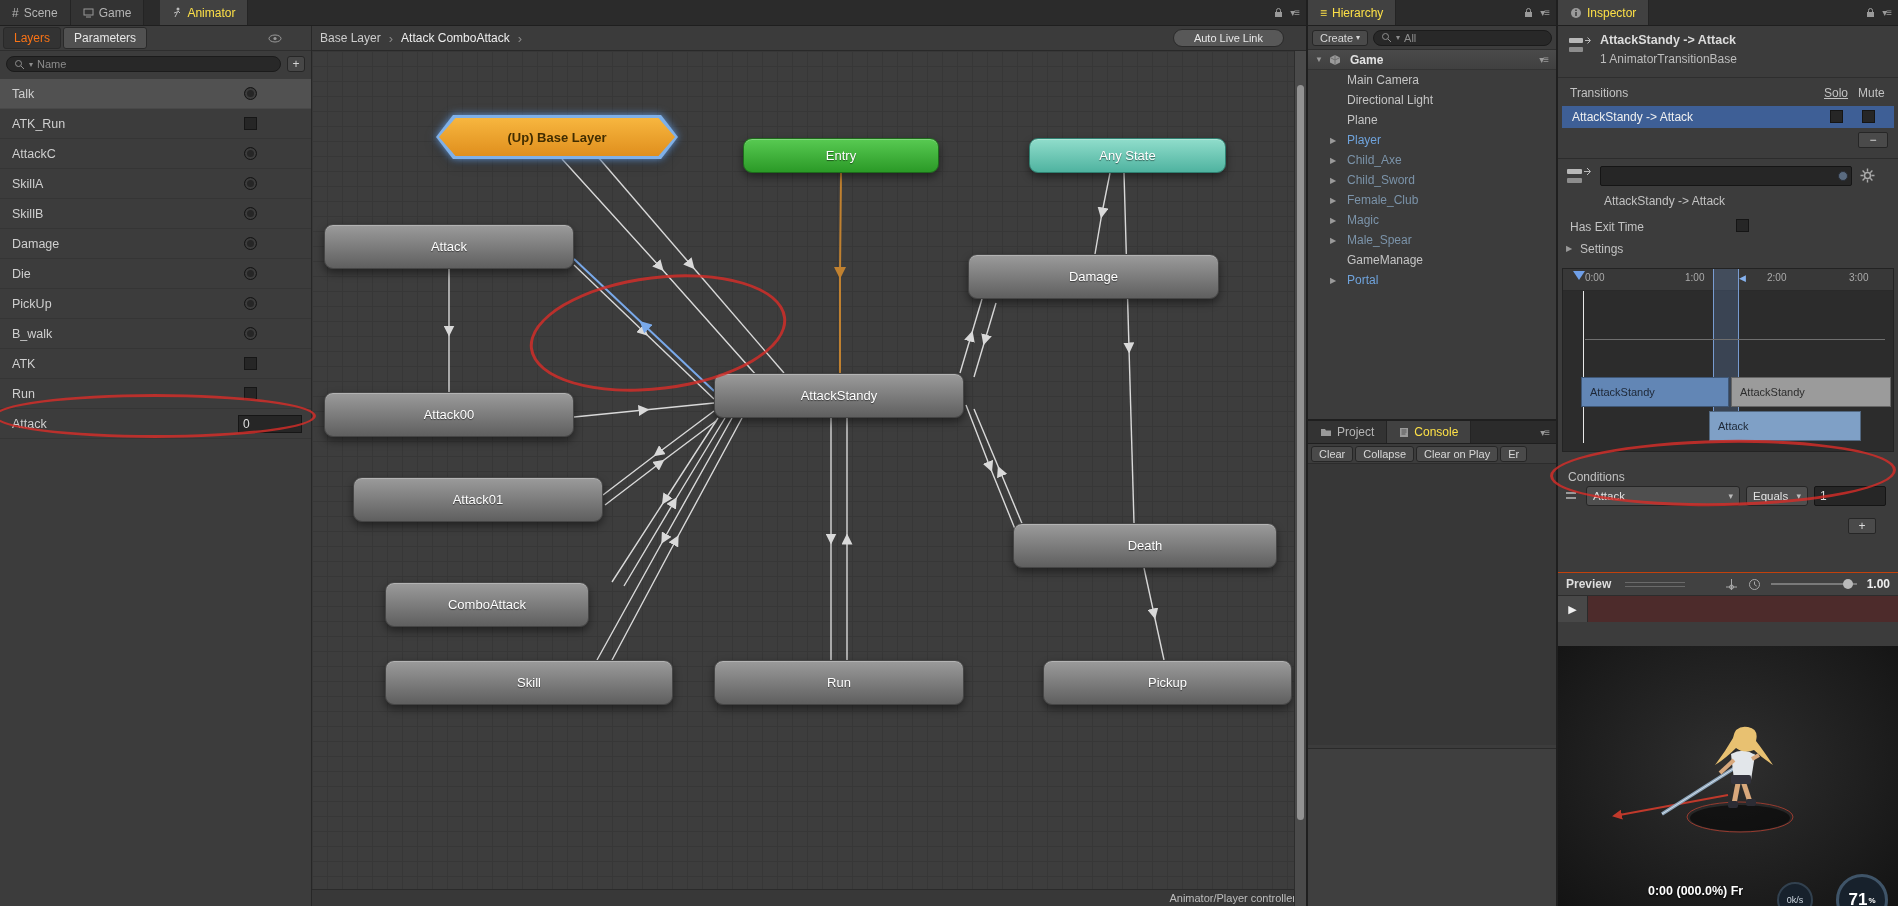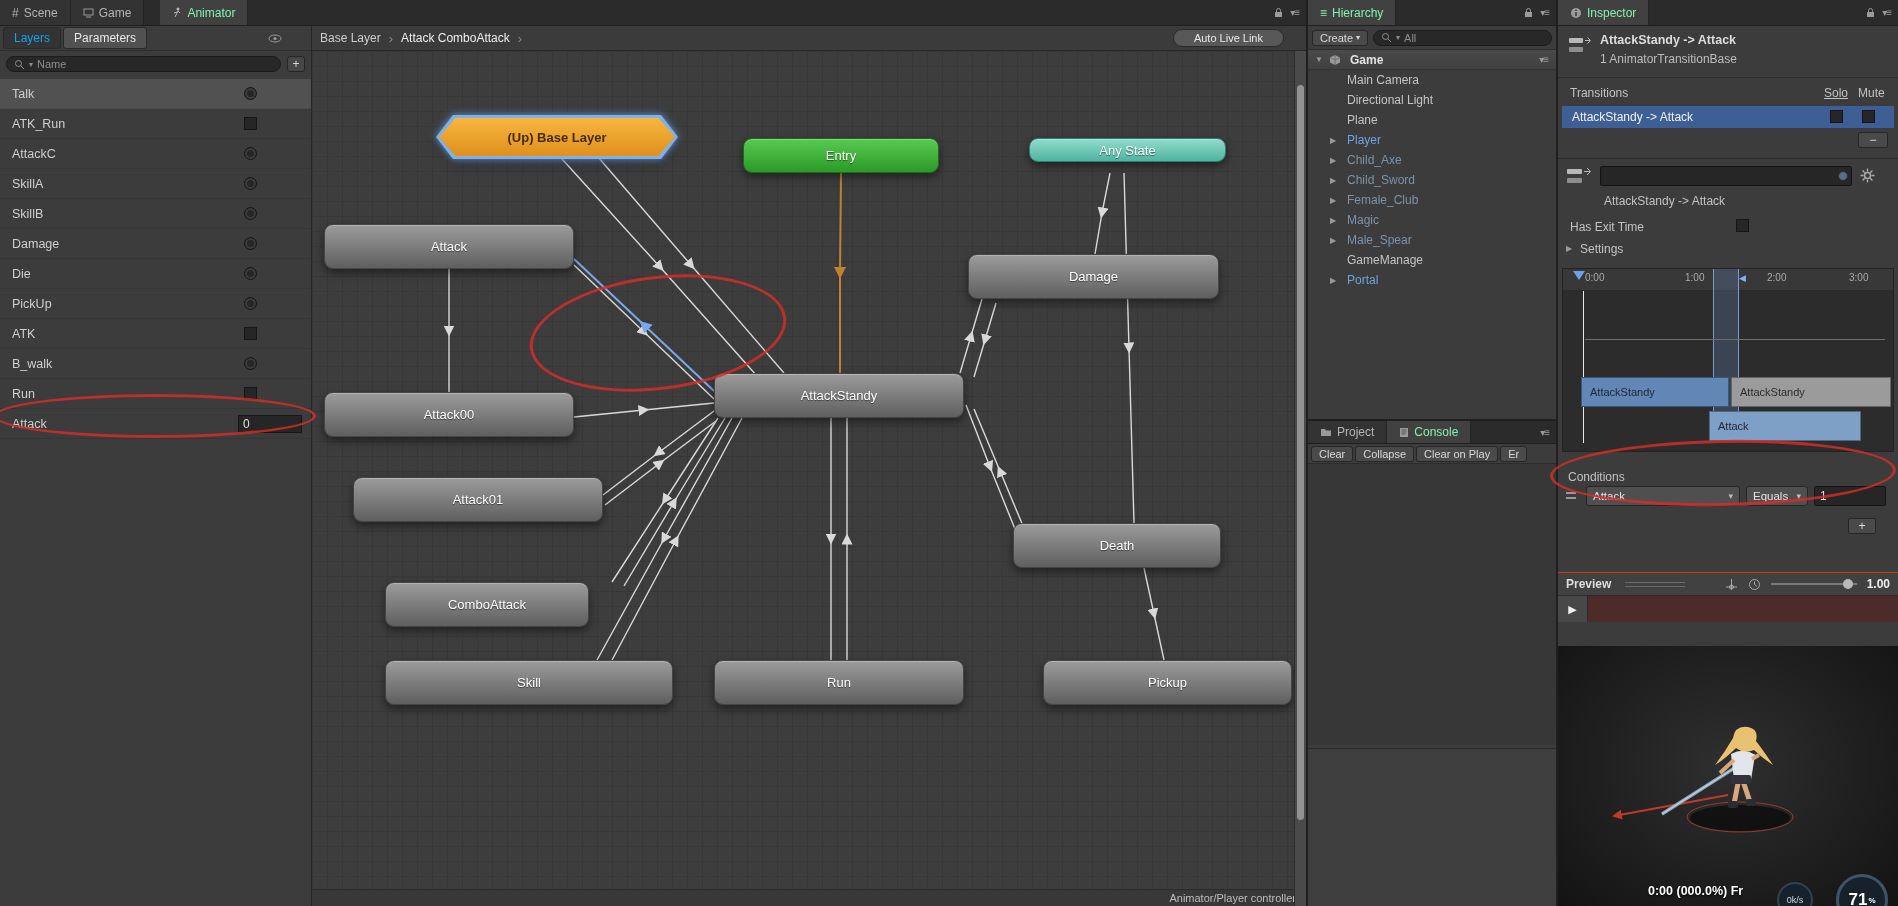--- a/index.html
+++ b/index.html
@@ -1,30 +1,30 @@
 <!DOCTYPE html>
 <html><head>
 <meta charset="utf-8">
 <style>
   * { box-sizing:border-box; margin:0; padding:0; }
   html,body { width:1898px; height:906px; }
   body { position:relative; background:#262626; font-family:"Liberation Sans","DejaVu Sans",sans-serif; font-size:12px; color:#c6c6c6; overflow:hidden; }
   .win { position:absolute; background:#3c3c3c; outline:1px solid #1f1f1f; }
   .tabs { position:absolute; left:0; right:0; top:0; height:26px; background:#2b2b2b; display:flex; align-items:stretch; border-bottom:1px solid #1f1f1f; }
   .tab { display:flex; align-items:center; gap:5px; padding:0 12px; background:#333333; color:#b5b5b5; border-right:1px solid #242424; font-size:12px; white-space:nowrap; }
-  .tab.active { background:#414141; color:#86efac;justify-content:space-between; }
+  .tab.active { background:#414141; color:#fde047;justify-content:space-between; }
   .flex1 { flex:1; }
   .paneicons { display:flex; align-items:center; gap:7px; padding-right:7px; color:#9a9a9a; font-size:10px; }
   .paneglyph { letter-spacing:-1px; color:#9a9a9a; }
   .icon { display:inline-flex; align-items:center; justify-content:center; }
 
   
   #paramsPanel { position:absolute; left:0; top:26px; width:312px; height:880px; background:#3c3c3c; border-right:1px solid #272727; }
   .subtabs { position:absolute; left:0; top:0; width:100%; height:25px; display:flex; align-items:center; gap:2px; padding:0 3px; background:#3c3c3c; border-bottom:1px solid #2e2e2e; }
-  .subtab { padding:3px 10px; background:#333333; border:1px solid #292929; border-radius:3px; color:#0ea5e9; }
+  .subtab { padding:3px 10px; background:#333333; border:1px solid #292929; border-radius:3px; color:#f97316; }
   .subtab.active { background:#515151; color:#e8e8e8; }
   .searchrow { position:absolute; left:0; top:25px; width:100%; height:26px; display:flex; align-items:center; gap:6px; padding:0 6px; }
   .pill { flex:1; height:16px; background:#282828; border:1px solid #1b1b1b; border-radius:9px; display:flex; align-items:center; gap:4px; padding:0 7px; color:#8d8d8d; font-size:11px; }
   .plusbtn { width:18px; height:16px; background:#474747; border:1px solid #262626; border-radius:3px; color:#d5d5d5; display:flex; align-items:center; justify-content:center; }
   .prows { position:absolute; left:0; top:53px; width:100%; }
   .prow { position:relative; height:30px; display:flex; align-items:center; padding-left:12px; color:#cfcfcf; border-bottom:1px solid rgba(0,0,0,0.10); font-size:12.5px; }
   .prow.sel { background:#515151; }
   .radio { position:absolute; left:244px; width:13px; height:13px; border-radius:50%; background:#262626; border:1px solid #161616; box-shadow:inset 0 0 0 2px #3d3d3d; }
   .cbx { position:absolute; left:244px; width:13px; height:13px; background:#262626; border:1px solid #161616; }
   .numfield { position:absolute; left:238px; width:64px; height:18px; background:#262626; border:1px solid #161616; color:#e0e0e0; padding:1px 4px; font-size:12px; }
@@ -39,21 +39,21 @@
   .grid { position:absolute; left:0; right:0; top:25px; bottom:0; background-color:#3d3d3d;
     background-image:
       linear-gradient(#373737 1px, transparent 1px),
       linear-gradient(90deg,#373737 1px, transparent 1px),
       linear-gradient(#2d2d2d 1px, transparent 1px),
       linear-gradient(90deg,#2d2d2d 1px, transparent 1px);
     background-size:15px 15px,15px 15px,150px 150px,150px 150px; overflow:hidden; }
   .arrows { position:absolute; left:0; top:0; z-index:1; }
   .state { position:absolute; z-index:2; height:45px; border-radius:9px; background:linear-gradient(180deg,#9b9b9b,#5f5f5f); border:1px solid #454545; box-shadow:0 4px 8px rgba(0,0,0,.45), inset 0 1px 0 rgba(255,255,255,.25); color:#fff; display:flex; align-items:center; justify-content:center; font-size:13px; text-shadow:0 1px 1px rgba(0,0,0,.5); }
   .state.green { background:linear-gradient(180deg,#58ca52,#2b9a27); border-color:#1d6b1b; height:35px; }
-  .state.teal { background:linear-gradient(180deg,#90ddcb,#4fb3a0); border-color:#2f8071; height:24px; }
+  .state.teal { background:linear-gradient(180deg,#90ddcb,#4fb3a0); border-color:#2f8071; height:35px; }
   .hexwrap { position:absolute; z-index:2; filter:drop-shadow(0 0 4px rgba(110,165,235,.95)) drop-shadow(0 3px 5px rgba(0,0,0,.4)); }
   .hexouter { width:242px; height:44px; background:#7fb0e8; clip-path:polygon(7% 0,93% 0,100% 50%,93% 100%,7% 100%,0 50%); display:flex; align-items:center; justify-content:center; }
   .hexinner { width:236px; height:38px; background:linear-gradient(180deg,#f8b salmon,#e08f1d); background:linear-gradient(180deg,#f7b63f,#e08f1d); clip-path:polygon(7% 0,93% 0,100% 50%,93% 100%,7% 100%,0 50%); display:flex; align-items:center; justify-content:center; color:#412d00; font-size:13px; font-weight:bold; }
   .gfooter { position:absolute; left:0; right:0; bottom:0; height:17px; background:#383838; border-top:1px solid #2b2b2b; display:flex; align-items:center; justify-content:flex-end; padding-right:10px; color:#bdbdbd; font-size:11px; z-index:3; }
   .vscroll { position:absolute; right:0; top:25px; bottom:0; width:12px; background:#4a4a4a; border-left:1px solid #2d2d2d; z-index:4; }
   .vthumb { position:absolute; left:2px; right:2px; top:4%; height:86%; background:#929292; border-radius:5px; }
 
   .annotation { position:absolute; border:3px solid rgba(213,45,40,.82); border-radius:50%; z-index:60; pointer-events:none; }
 
   
@@ -199,26 +199,26 @@
         </div>
       <div class="prow">
           <span>Die</span>
           <span class="radio"></span>
         </div>
       <div class="prow">
           <span>PickUp</span>
           <span class="radio"></span>
         </div>
       <div class="prow">
+          <span>B_walk</span>
+          <span class="radio"></span>
+        </div>
+      <div class="prow">
           <span>ATK</span>
           <span class="cbx"></span>
-        </div>
-      <div class="prow">
-          <span>B_walk</span>
-          <span class="radio"></span>
         </div>
       <div class="prow">
           <span>Run</span>
           <span class="cbx"></span>
         </div>
       <div class="prow">
           <span>Attack</span>
           <span class="numfield">0</span>
         </div>
     </div>
@@ -296,21 +296,21 @@
         </div>
       <div class="state" style="left:402px;top:322px;width:250px;">
           <span>AttackStandy</span>
         </div>
       <div class="state" style="left:41px;top:426px;width:250px;">
           <span>Attack01</span>
         </div>
       <div class="state" style="left:73px;top:531px;width:204px;">
           <span>ComboAttack</span>
         </div>
-      <div class="state" style="left:701px;top:472px;width:208px;">
+      <div class="state" style="left:701px;top:472px;width:264px;">
           <span>Death</span>
         </div>
       <div class="state" style="left:73px;top:609px;width:288px;">
           <span>Skill</span>
         </div>
       <div class="state" style="left:402px;top:609px;width:250px;">
           <span>Run</span>
         </div>
       <div class="state" style="left:731px;top:609px;width:249px;">
           <span>Pickup</span>

